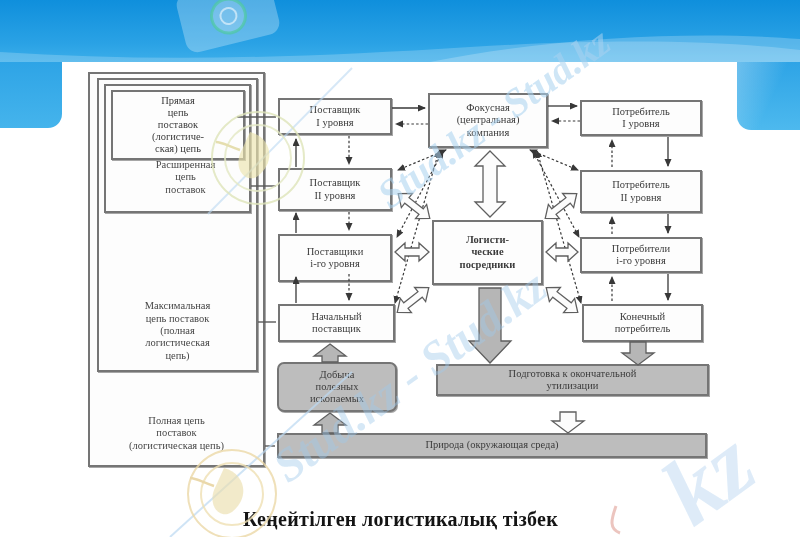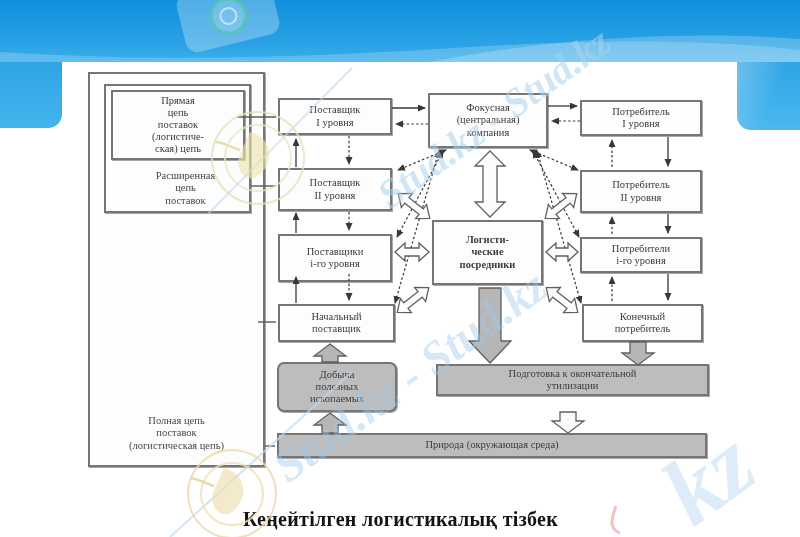--- a/index.html
+++ b/index.html
@@ -51,22 +51,29 @@
   <div class="tab-left"></div>
   <div class="tab-right"></div>
 
   <div class="slide"></div>
 
   <div class="box box--gray box--chain" style="left:88px;top:72px;width:177px;height:395px;">
     <div class="chainlbl" style="bottom:13px;">Полная цепь
 поставок
 (логистическая цепь)</div>
   </div>
+  <div class="box box--chain" style="left:97px;top:78px;width:161px;height:294px;">
+    <div class="chainlbl" style="bottom:8px;">Максимальная
+цепь поставок
+(полная
+логистическая
+цепь)</div>
+  </div>
   <div class="box box--chain" style="left:104px;top:84px;width:147px;height:129px;">
-    <div class="chainlbl" style="bottom:4px;padding-left:16px;">Расширенная
+    <div class="chainlbl" style="bottom:15px;padding-left:16px;">Расширенная
 цепь
 поставок</div>
   </div>
   <div class="box" style="left:111px;top:90px;width:134px;height:70px;">
     <span class="lbl">Прямая
 цепь
 поставок
 (логистиче-
 ская) цепь</span>
   </div>

